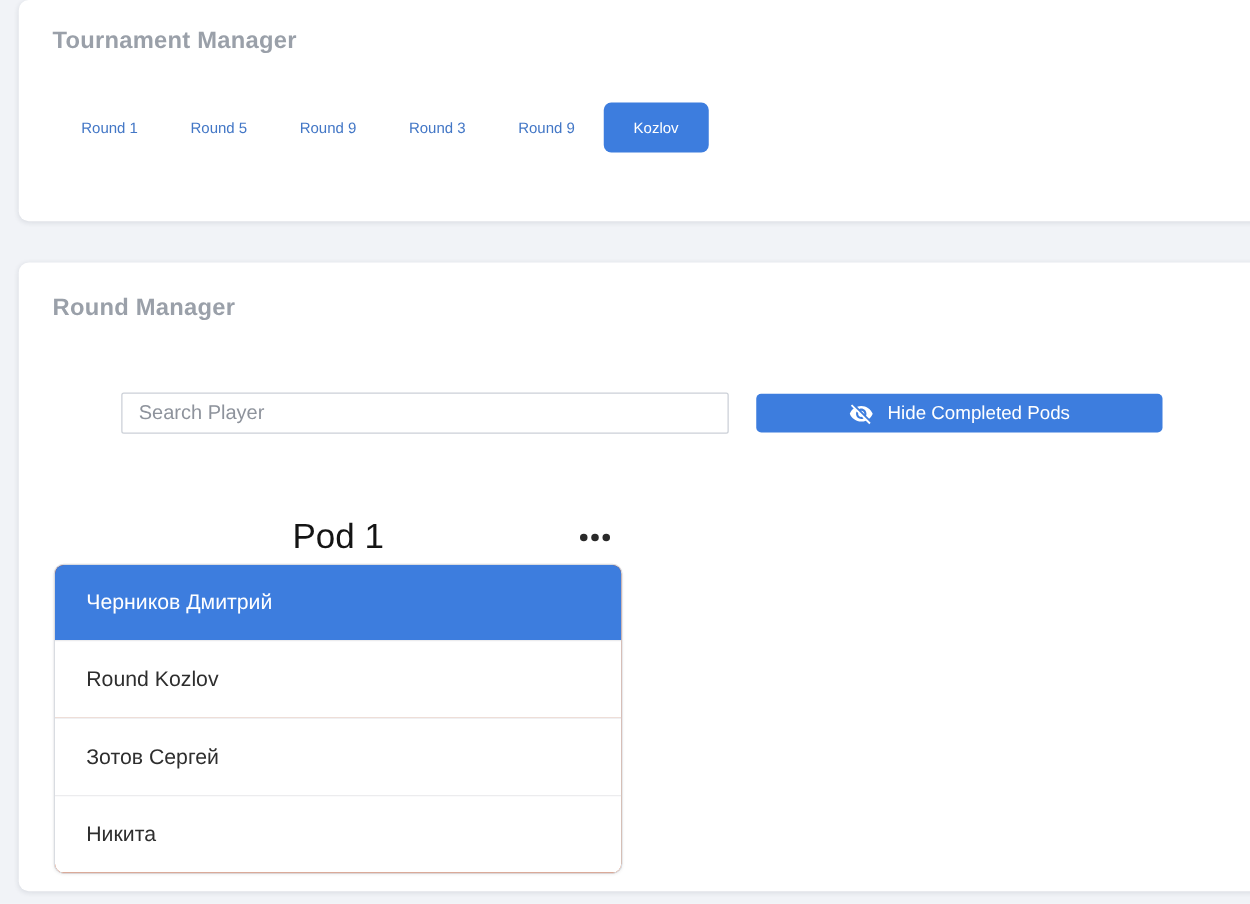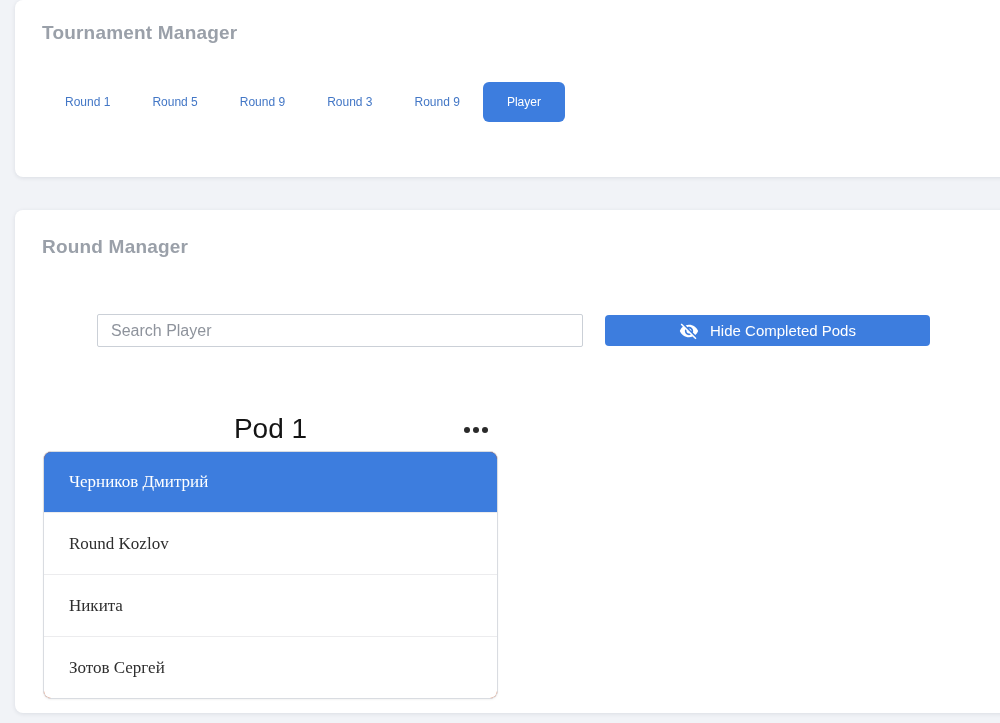--- a/index.html
+++ b/index.html
@@ -127,21 +127,20 @@
   }
 
   .player-list {
     list-style: none;
     margin: 0; padding: 0;
     border: 1px solid #d9dce1;
     border-radius: 8px;
     overflow: hidden;
     background: #c2410c;
     box-shadow: 0 1px 2px rgba(0,0,0,0.05);
-    font-family: Liberation Serif, serif;
   }
   .player {
     height: 62px;
     display: flex;
     align-items: center;
     padding-left: 25px;
     font-size: 17px;
     color: #2e2e2e;
     background: #ffffff;
     border-top: 1px solid #ececee;
@@ -158,21 +157,21 @@
 <body>
 
 <div class="card" id="card-tournament">
   <h2 class="card-title">Tournament Manager</h2>
   <div class="tabs">
     <a class="tab">Round 1</a>
     <a class="tab">Round 5</a>
     <a class="tab">Round 9</a>
     <a class="tab">Round 3</a>
     <a class="tab">Round 9</a>
-    <a class="tab tab-active">Player</a>
+    <a class="tab tab-active">Kozlov</a>
   </div>
 </div>
 
 <div class="card" id="card-round">
   <h2 class="card-title">Round Manager</h2>
 
   <div class="controls">
     <input class="search-input" type="text" placeholder="Search Player" style="">
     <button class="hide-btn">
       <span>
@@ -189,17 +188,17 @@
       <span class="pod-title">Pod 1</span>
       <span class="pod-menu">
         <span class="dot"></span>
         <span class="dot"></span>
         <span class="dot"></span>
       </span>
     </div>
     <ul class="player-list">
       <li class="player player-highlighted">Черников Дмитрий</li>
       <li class="player">Round Kozlov</li>
+      <li class="player">Зотов Сергей</li>
       <li class="player">Никита</li>
-      <li class="player">Зотов Сергей</li>
     </ul>
   </div>
 </div>
 
 </body></html>

